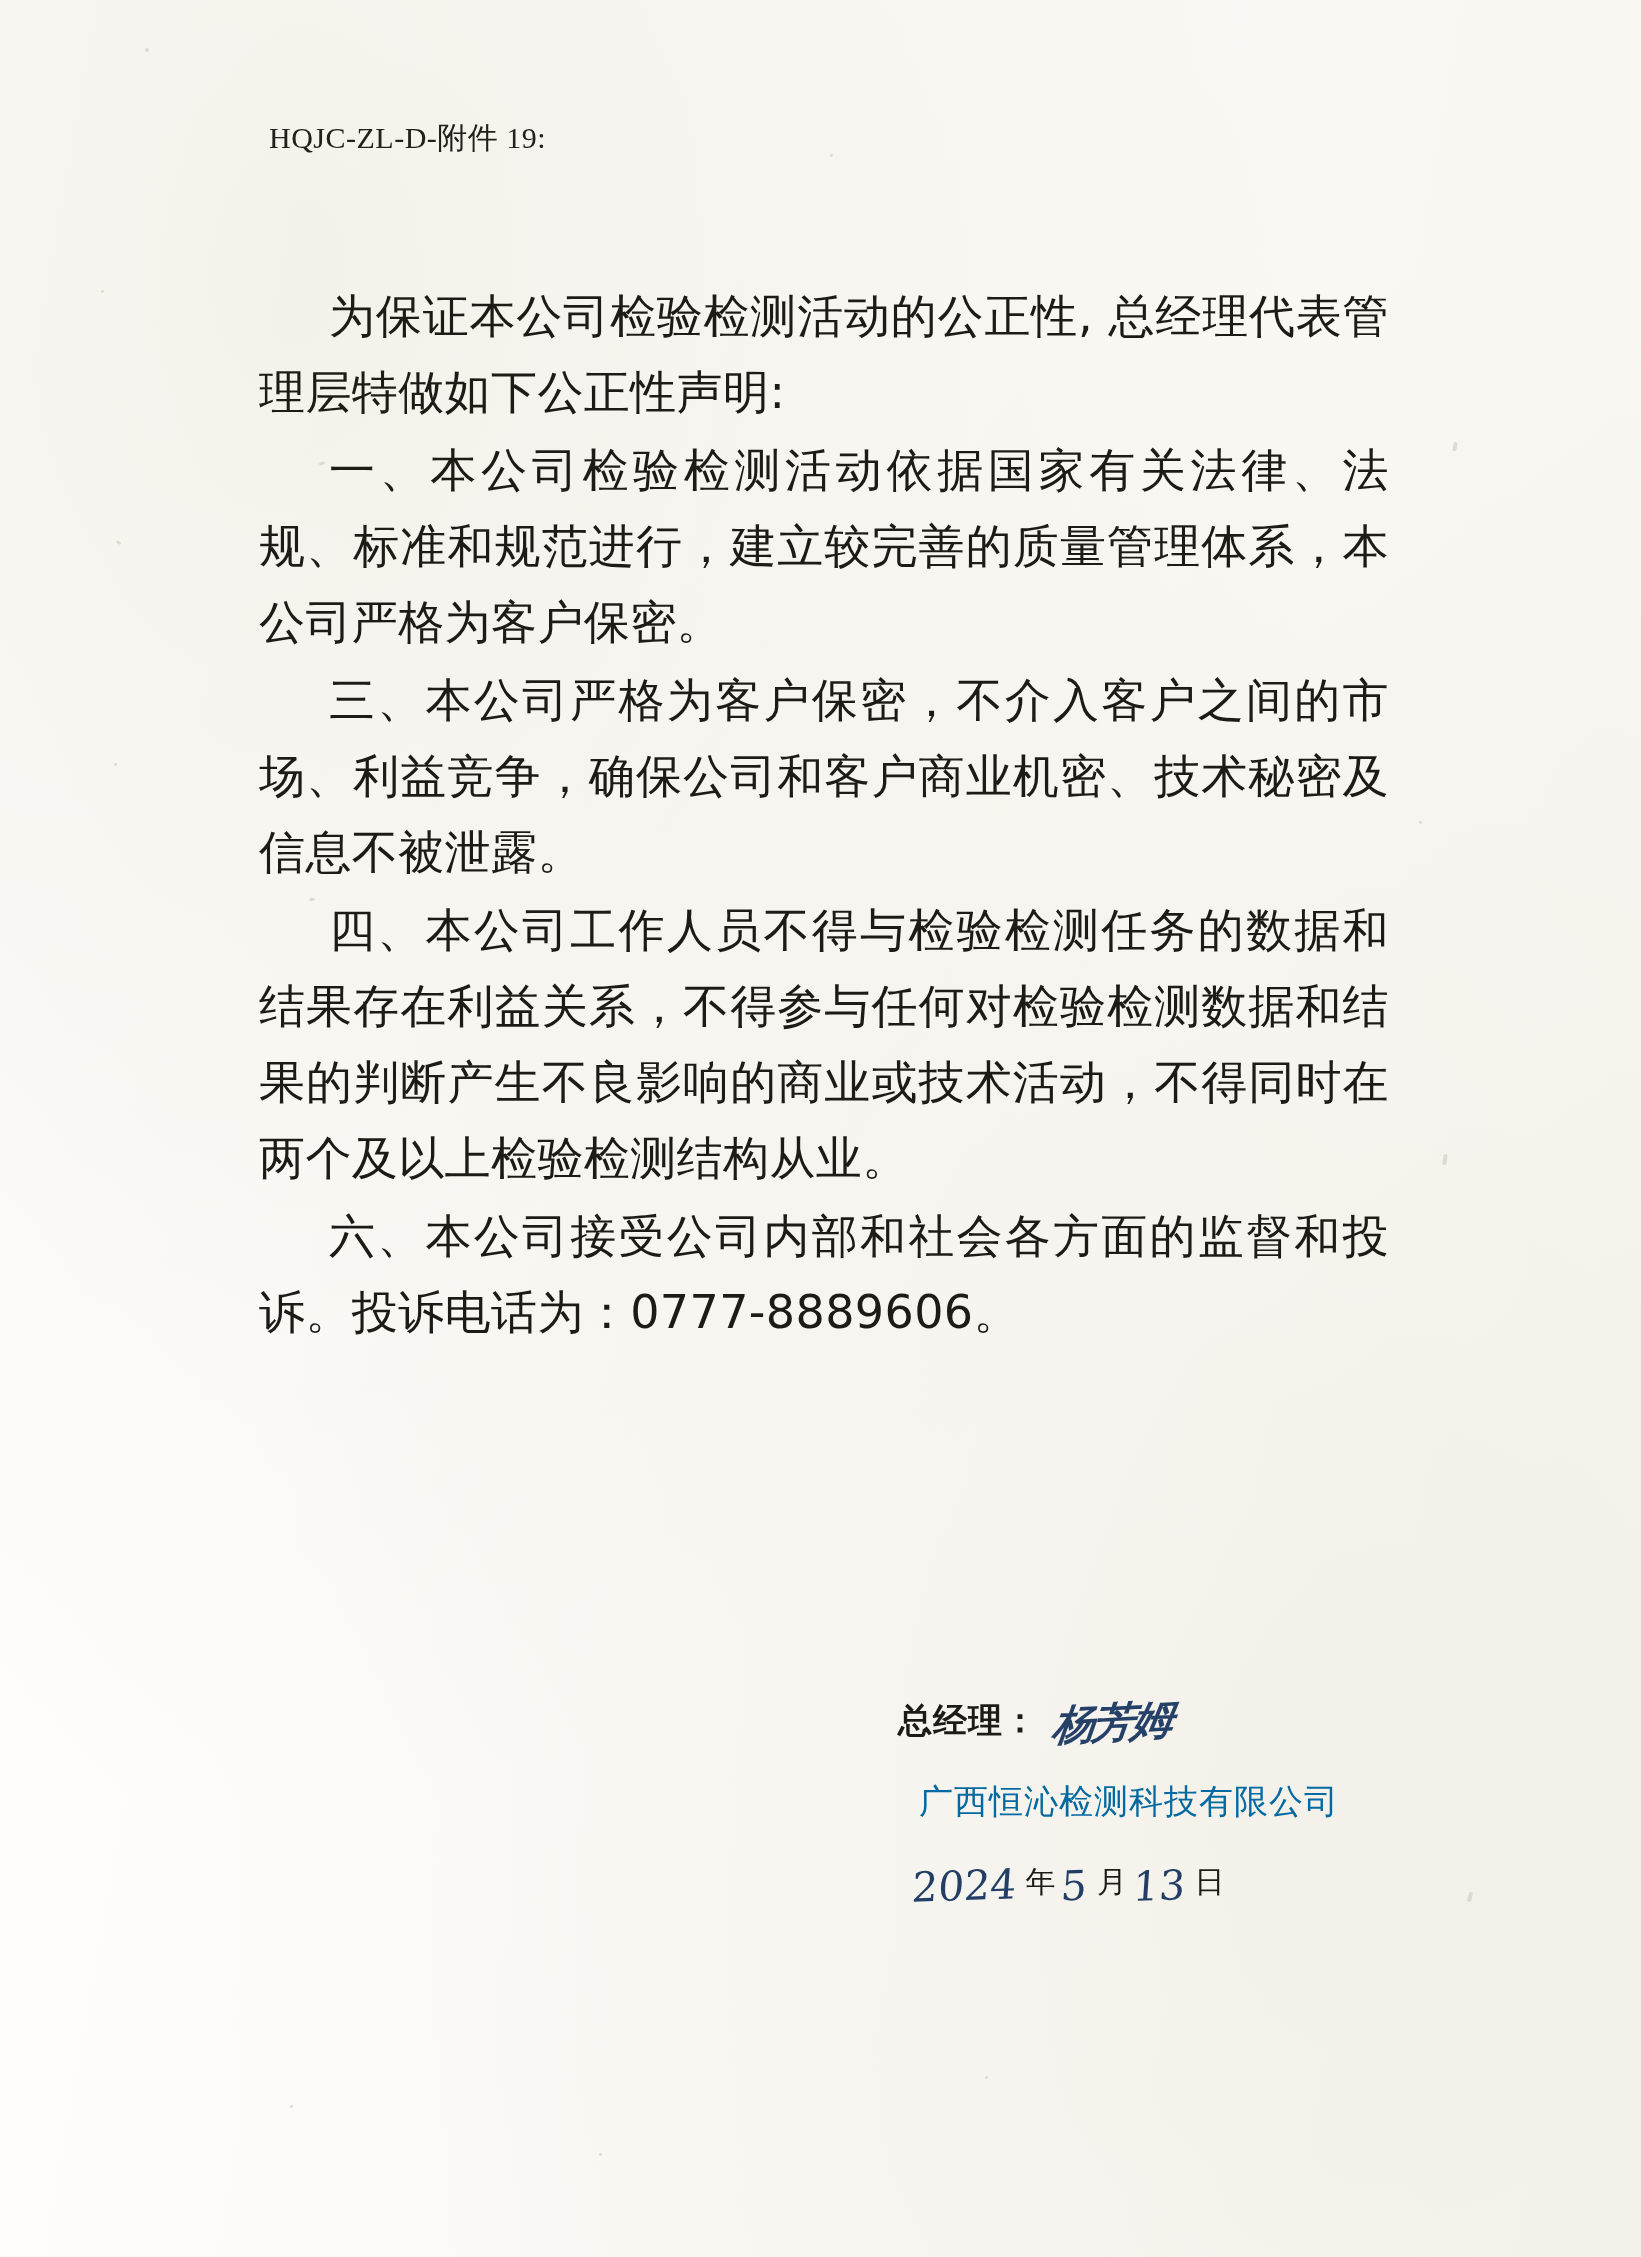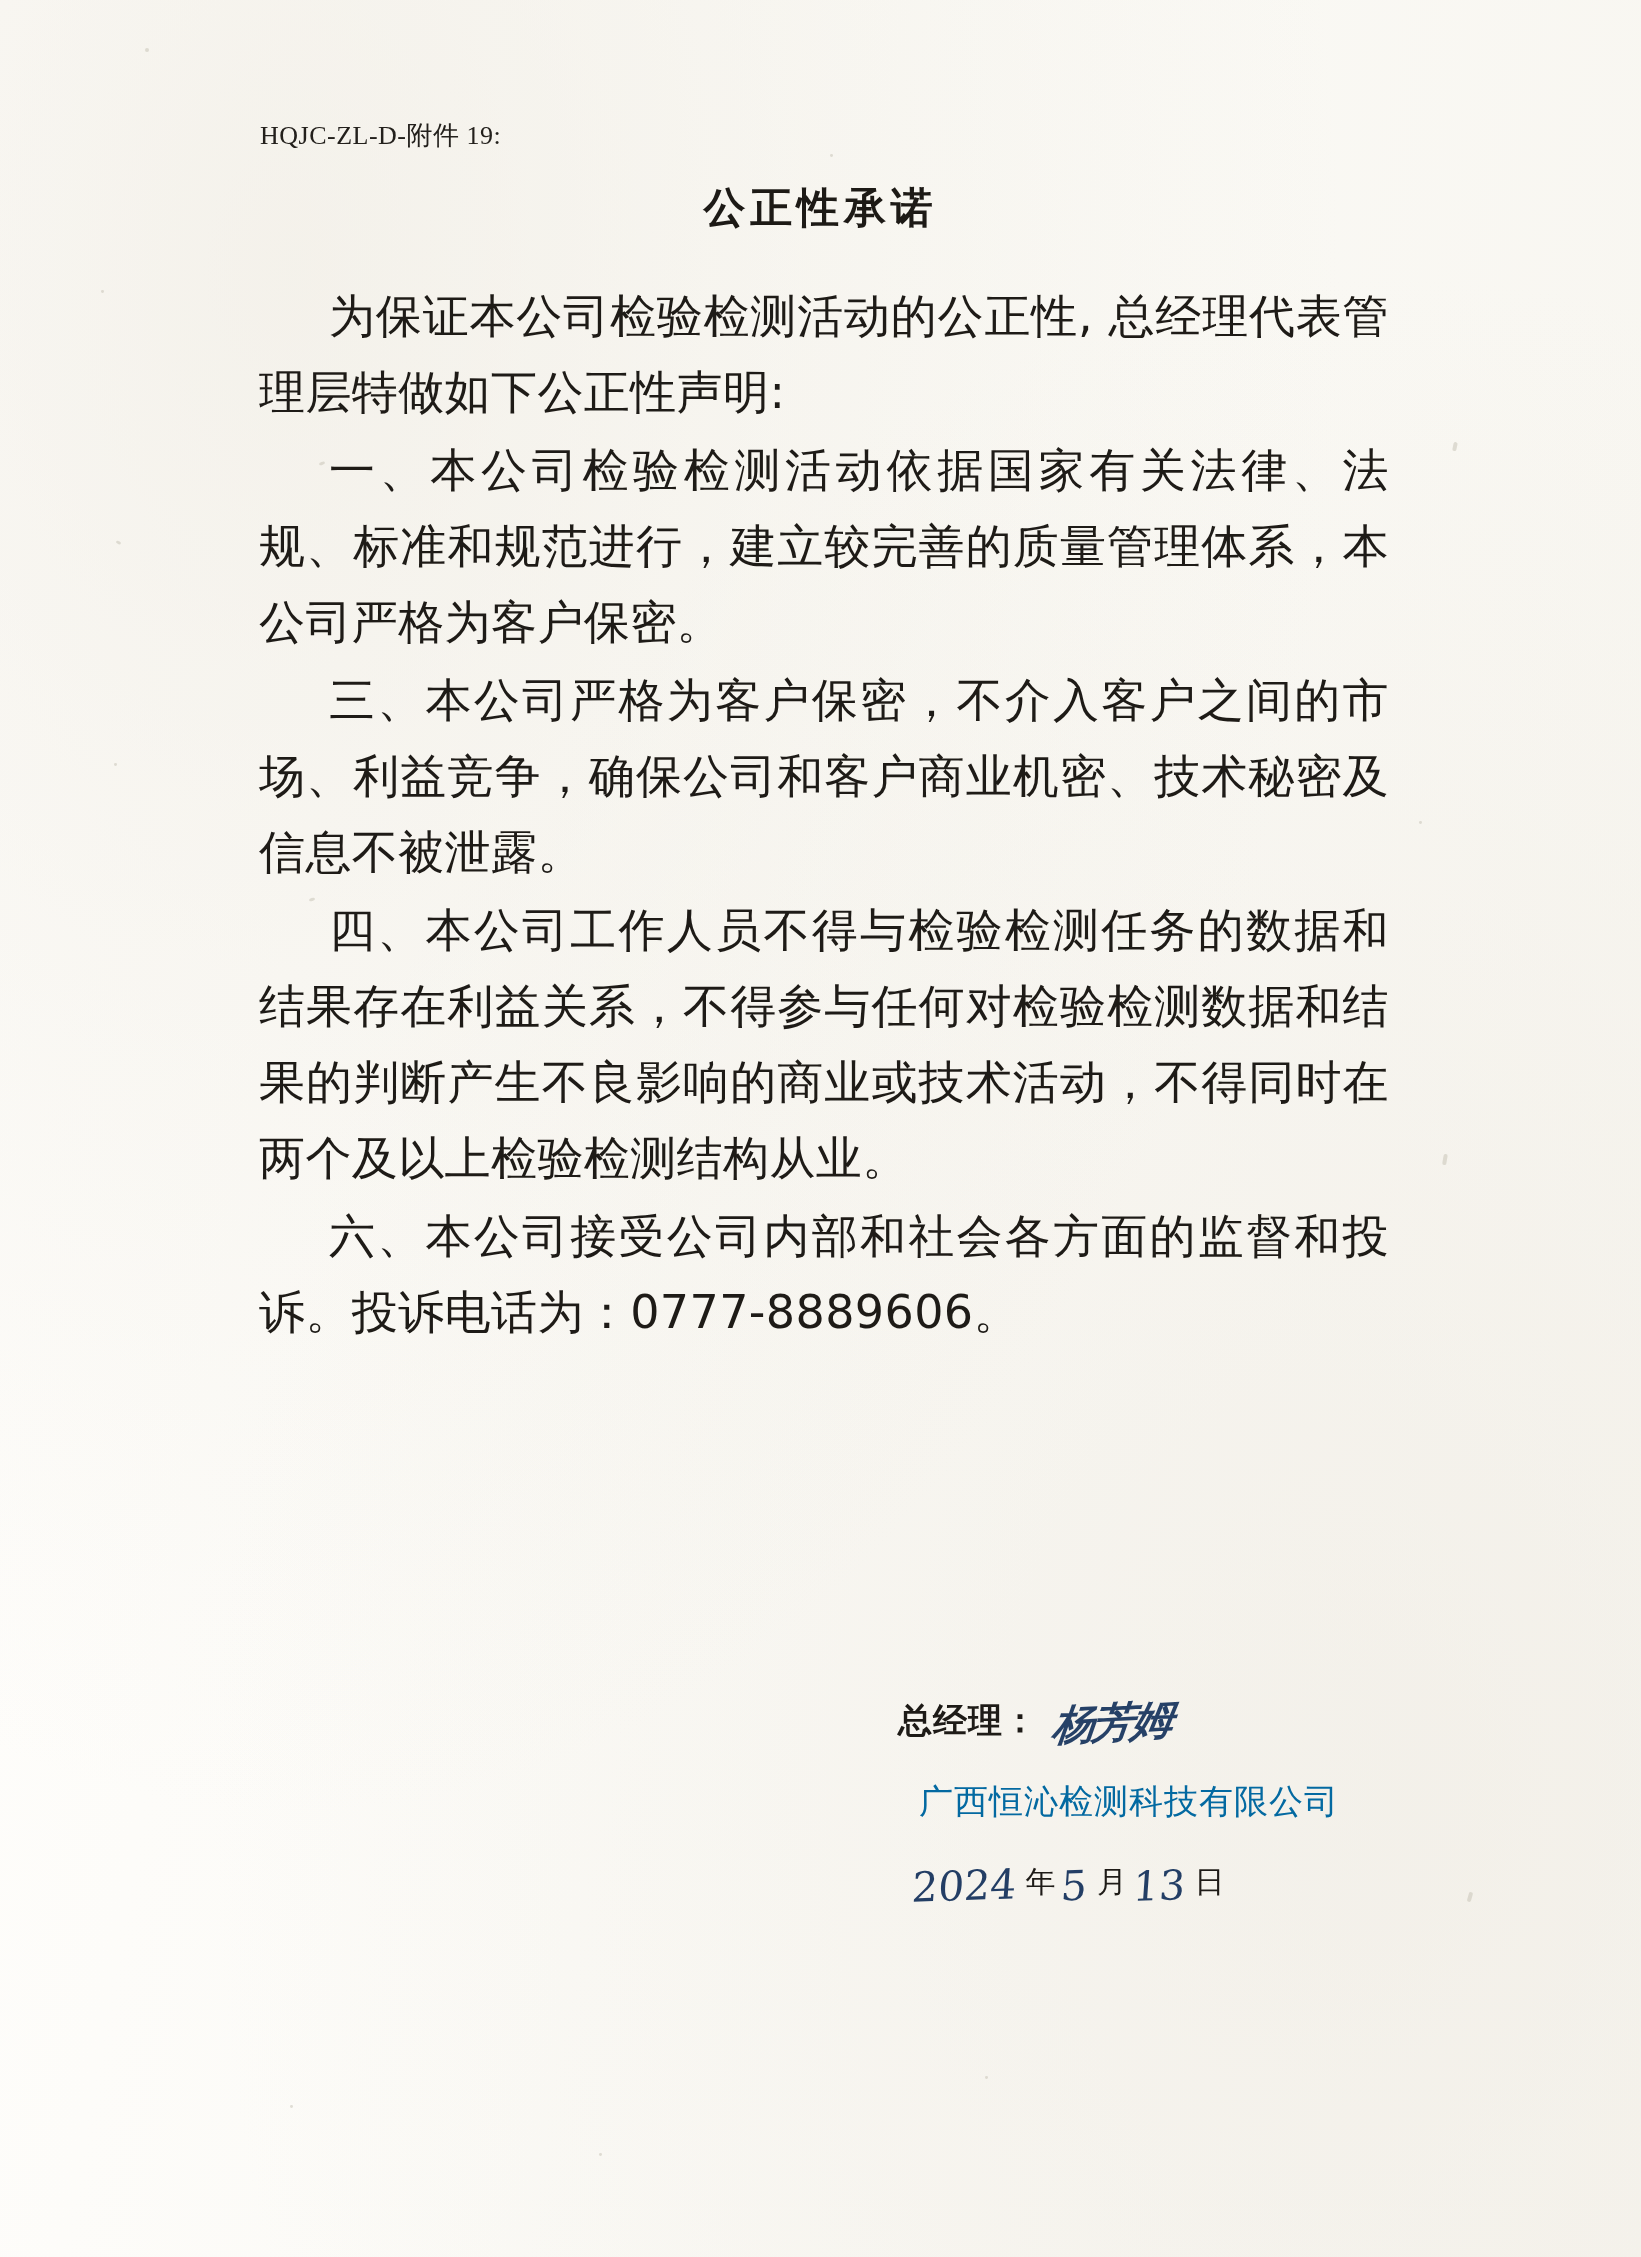--- a/index.html
+++ b/index.html
@@ -36,23 +36,23 @@
   }
   .content {
     position: absolute;
     left: 0;
     top: 0;
     width: 1641px;
     height: 2257px;
   }
   .doc-code {
     position: absolute;
-    left: 260px;
+    left: 269px;
     top: 118px;
-    font-size: 26px;
+    font-size: 30px;
     letter-spacing: 0.5px;
     color: #23201c;
     font-family: "Liberation Serif", serif;
   }
   .doc-title {
     position: absolute;
     left: 0;
     top: 180px;
     width: 1641px;
     text-align: center;
@@ -157,21 +157,20 @@
   <div class="speck" style="left:985px; top:2076px; width:2.9px; height:2.9px;"></div>
   <div class="speck" style="left:599px; top:2153px; width:2.9px; height:2.9px;"></div>
   <div class="speck" style="left:319px; top:462px; width:5.8px; height:2.9px; transform:rotate(-20deg);"></div>
   <div class="speck" style="left:116px; top:541px; width:4.8px; height:2.9px; transform:rotate(25deg);"></div>
   <div class="speck" style="left:309px; top:898px; width:5.8px; height:2.9px; transform:rotate(-15deg);"></div>
 
   <div class="content">
 
     <div class="doc-code">HQJC-ZL-D-附件 19:</div>
 
-    <div class="doc-title">公正性承诺</div>
 
     <div class="body-block">
       <p class="para">为保证本公司检验检测活动的公正性, 总经理代表管理层特做如下公正性声明:</p>
       <p class="para">一、本公司检验检测活动依据国家有关法律、法规、标准和规范进行，建立较完善的质量管理体系，本公司严格为客户保密。</p>
       <p class="para">三、本公司严格为客户保密，不介入客户之间的市场、利益竞争，确保公司和客户商业机密、技术秘密及信息不被泄露。</p>
       <p class="para">四、本公司工作人员不得与检验检测任务的数据和结果存在利益关系，不得参与任何对检验检测数据和结果的判断产生不良影响的商业或技术活动，不得同时在两个及以上检验检测结构从业。</p>
       <p class="para">六、本公司接受公司内部和社会各方面的监督和投诉。投诉电话为：0777-8889606。</p>
     </div>
 
     <div class="sign-block">

